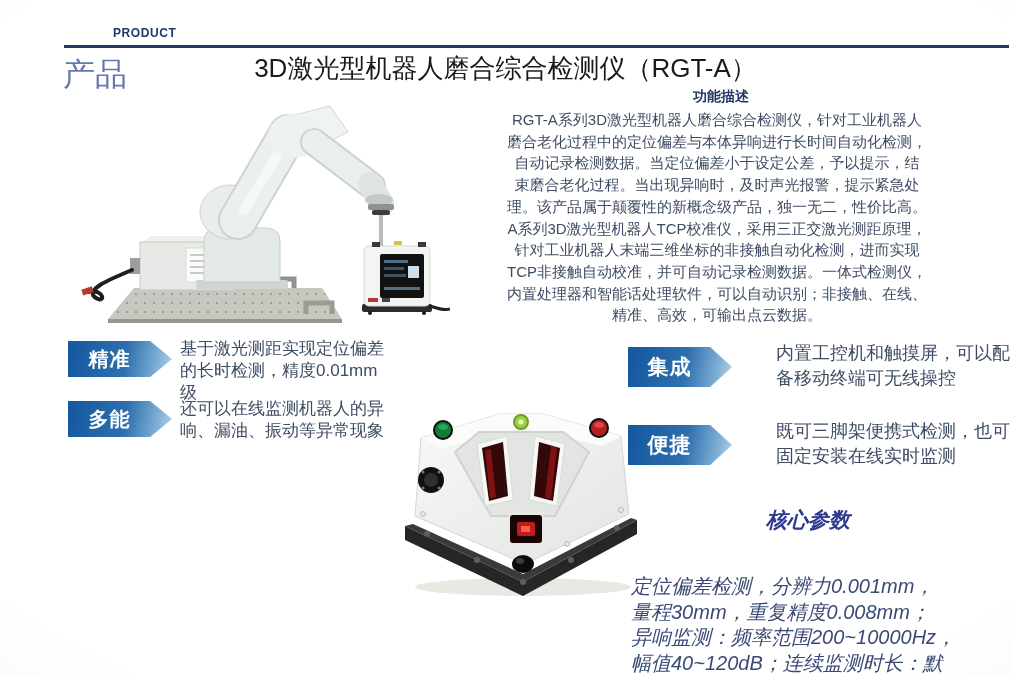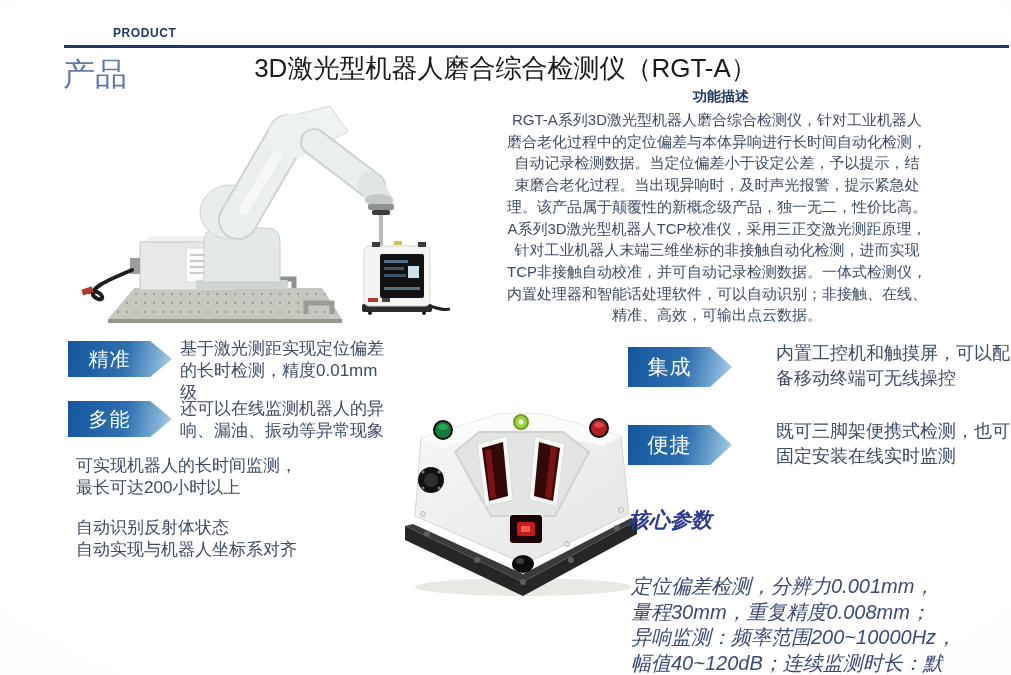--- a/index.html
+++ b/index.html
@@ -30,35 +30,35 @@
   .robot-photo{left:78px;top:92px;width:372px;height:238px;}
   .device-photo{left:393px;top:368px;width:256px;height:232px;}
 
   
   .feature-row{position:absolute;display:flex;align-items:flex-start;}
   .arrow-banner{
     flex:none;width:104px;height:36px;display:flex;align-items:center;justify-content:center;
     padding-right:21px;box-sizing:border-box;
     clip-path:polygon(0 0,79% 0,100% 50%,79% 100%,0 100%);
     background:linear-gradient(100deg,#14579E 0%,#2E6FAE 55%,#7FB0D6 85%,#B7D3E8 100%);
-    color:#ffffff;font-size:20px;font-weight:normal;letter-spacing:1px;
+    color:#ffffff;font-size:20px;font-weight:bold;letter-spacing:1px;
   }
   .feature-desc{font-size:17px;line-height:22px;color:#3E4C63;margin-left:8px;margin-top:-3px;}
   .row-r .arrow-banner{height:40px;font-size:21px;}
   .row-r .feature-desc{font-size:18px;line-height:25px;margin-left:44px;margin-top:-6px;}
 
   .row-l1{left:68px;top:341px;}
   .row-l2{left:68px;top:401px;}
   .row-l3{left:68px;top:458px;}
   .row-l4{left:68px;top:520px;}
   .row-r1{left:628px;top:347px;}
   .row-r2{left:628px;top:425px;}
 
   
-  .params-heading{position:absolute;left:628px;width:360px;top:506px;margin:0;
+  .params-heading{position:absolute;left:628px;width:360px;top:506px;margin:0;text-align:center;
                   font-size:21px;font-weight:bold;font-style:italic;color:#2D3A8E;}
   .params-body{position:absolute;left:631px;width:380px;top:532px;
                font-size:20px;line-height:25.5px;font-style:italic;color:#3B4A75;margin-top:42px;}
 </style>
 </head>
 <body>
 
 <div class="stage">
 
   <div class="eyebrow">PRODUCT</div>
@@ -145,26 +145,22 @@
 级</p>
   </div>
   <div class="feature-row row-l2">
     <div class="arrow-banner">
       <span>多能</span>
     </div>
     <p class="feature-desc prelines">还可以在线监测机器人的异
 响、漏油、振动等异常现象</p>
   </div>
   <div class="feature-row row-l3">
-    <p class="feature-desc prelines">可实现机器人的长时间监测，
-最长可达200小时以上</p>
   </div>
   <div class="feature-row row-l4">
-    <p class="feature-desc prelines">自动识别反射体状态
-自动实现与机器人坐标系对齐</p>
   </div>
 
   <figure class="photo device-photo">
     <svg viewBox="0 0 256 232">
       <defs>
         <linearGradient id="bg1" x1="0" y1="0" x2="1" y2="1">
           <stop offset="0" stop-color="#f8f9f7"></stop>
             <stop offset="1" stop-color="#e2e5e1"></stop>
         </linearGradient>
       </defs>

